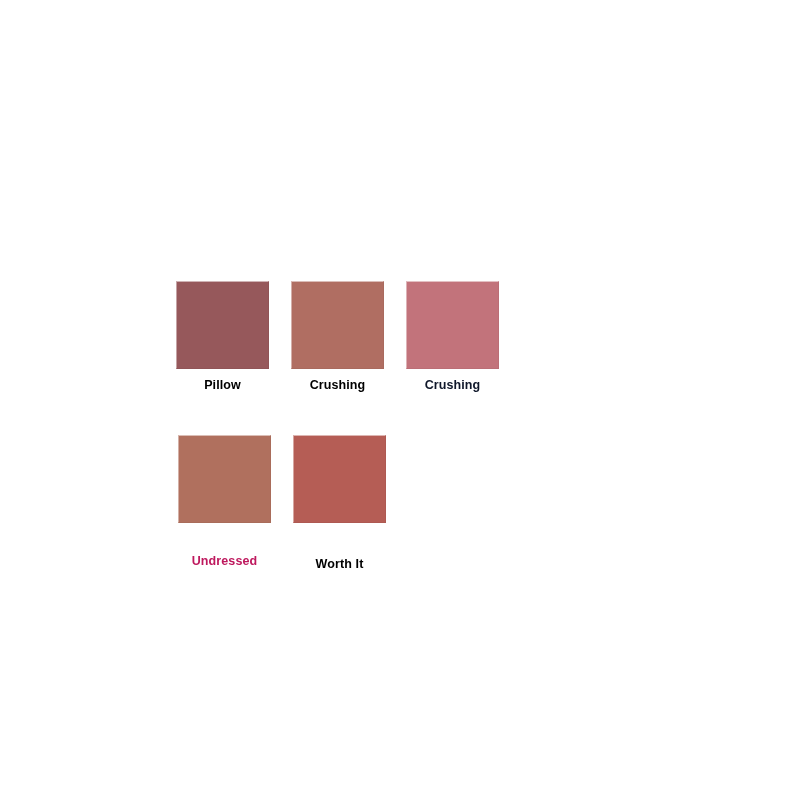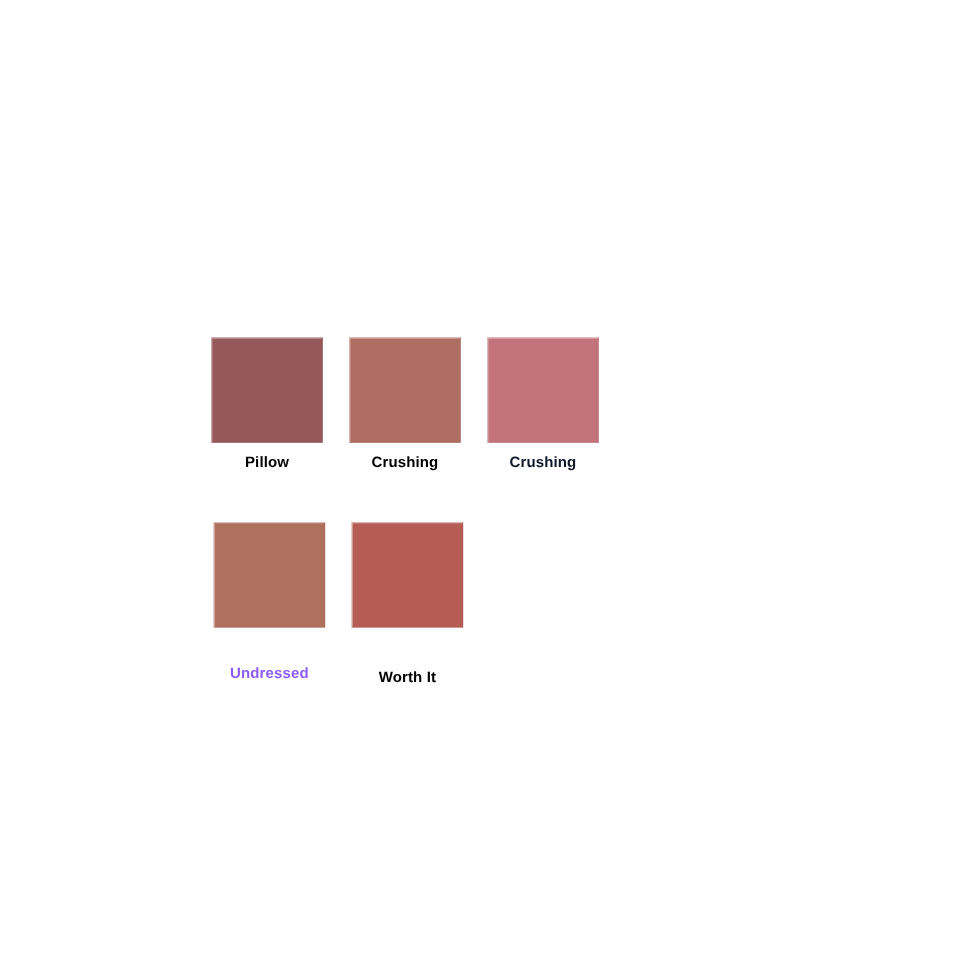--- a/index.html
+++ b/index.html
@@ -93,21 +93,21 @@
         <div class="swatch-label" style="color: #0f172a;">Crushing</div>
       </div>
 
 
     </div>
 
     <div class="swatch-row swatch-row-two">
 
       <div class="swatch-cell">
         <div class="swatch-chip" style="background-color: rgb(176, 112, 94);"></div>
-        <div class="swatch-label" style="color: #8b5cf6; margin-top: 31px;">Undressed</div>
+        <div class="swatch-label" style="color: #be185d; margin-top: 31px;">Undressed</div>
       </div>
 
       <div class="swatch-cell">
         <div class="swatch-chip" style="background-color: rgb(181, 93, 85);"></div>
         <div class="swatch-label" style="color: rgb(0, 0, 0); margin-top: 34px;">Worth It</div>
       </div>
 
     </div>
 
   </div>

